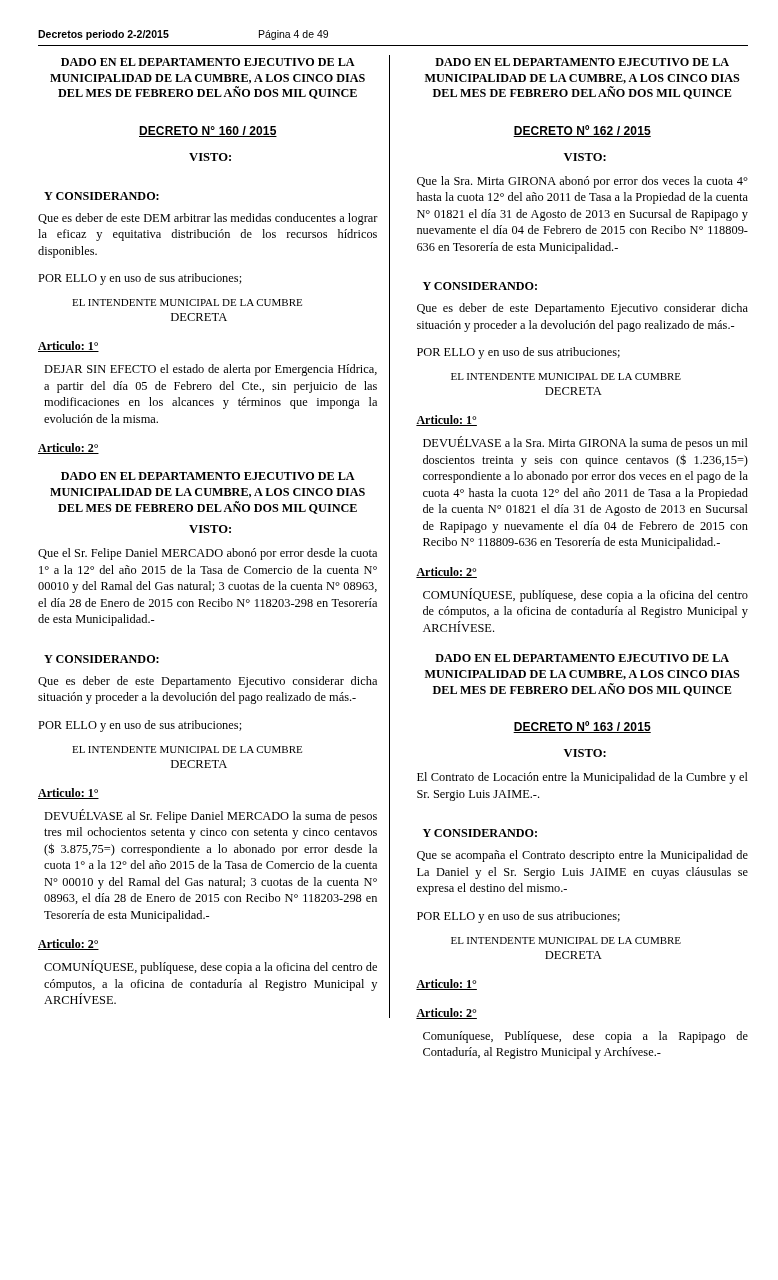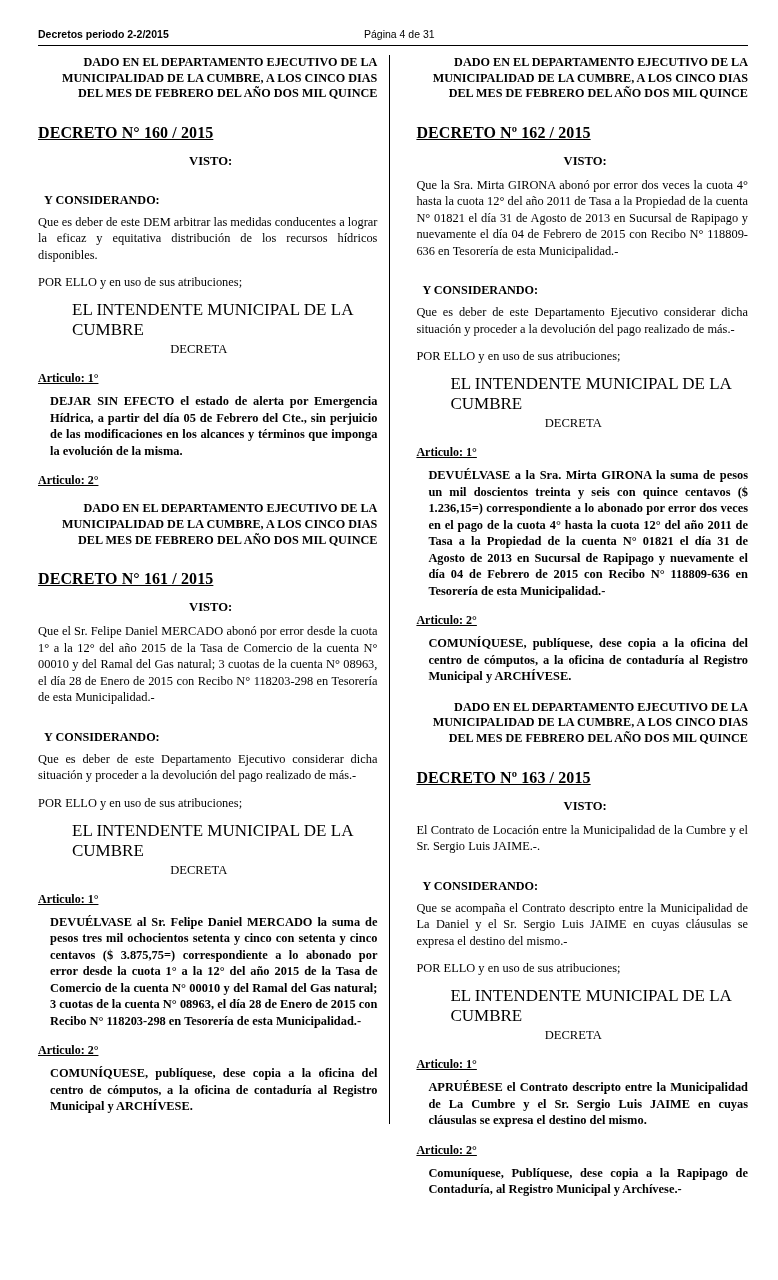--- a/index.html
+++ b/index.html
@@ -25,21 +25,21 @@
     justify-content: flex-start;
     align-items: baseline;
     font-family: "Liberation Sans", sans-serif;
     font-weight: bold;
     font-size: 10.5px;
     border-bottom: 1.6px solid #000;
     padding-bottom: 5px;
     margin-bottom: 9px;
   }
   .page-header .hdr-left {
-    width: 326px;
+    width: 220px;
   }
   .page-header .hdr-right {
     font-weight: normal;
     font-size: 10.5px;
   }
   .columns {
     display: flex;
     gap: 22px;
     align-items: flex-start;
   }
@@ -55,26 +55,27 @@
   .col.right {
     padding-left: 4px;
   }
 
   .dado {
     font-family: "Liberation Serif", serif;
     font-weight: bold;
     font-size: 12.2px;
     line-height: 1.28;
     margin: 0 0 6px 0;
-    text-align: right;
+    text-align: center;
   }
   .decreto-title {
-    font-family: Liberation Serif, serif;
-    font-weight: bold;
-    font-size: 16px;
+    text-align: center;
+    font-family: Liberation Sans, sans-serif;
+    font-weight: bold;
+    font-size: 12px;
     text-decoration: underline;
     margin: 22px 0 12px 0;
     letter-spacing: 0.1px;
   }
   .visto {
     font-family: "Liberation Serif", serif;
     font-weight: bold;
     font-size: 12.6px;
     margin: 0 0 8px 6px;
     text-align: center;
@@ -85,29 +86,28 @@
     font-size: 12.2px;
     margin: 24px 0 6px 6px;
   }
   p.body {
     font-size: 12.4px;
     line-height: 1.33;
     margin: 0 0 9px 0;
     text-align: justify;
   }
   p.body.indent {
-    margin-left: 12px;
-    font-weight: bold;
+    margin-left: 6px;
   }
   p.porello {
     font-size: 12.4px;
     margin: 12px 0 10px 0;
   }
   p.intendente {
-    font-size: 17px;
+    font-size: 11px;
     margin: 0 0 2px 0;
     padding-left: 34px;
   }
   p.decreta {
     font-size: 12.6px;
     margin: 0 0 10px 0;
     text-align: center;
     padding-right: 18px;
   }
   .articulo {
@@ -119,21 +119,21 @@
   }
   .spacer-sm { height: 6px; }
 </style>
 </head>
 <body>
 
 <div class="page">
 
   <div class="page-header">
     <span class="hdr-left">Decretos periodo 2-2/2015</span>
-    <span class="hdr-right">Página 4 de 31</span>
+    <span class="hdr-right">Página 4 de 49</span>
   </div>
 
   <div class="columns">
 
     <div class="col left">
 
       <p class="dado">DADO EN EL DEPARTAMENTO EJECUTIVO DE LA MUNICIPALIDAD DE LA CUMBRE, A LOS CINCO DIAS DEL MES DE FEBRERO DEL AÑO DOS MIL QUINCE</p>
 
       <div class="decreto-title">DECRETO N° 160 / 2015</div>
 
@@ -147,21 +147,20 @@
       <p class="decreta">DECRETA</p>
 
       <div class="articulo">Articulo: 1°</div>
       <p class="body indent">DEJAR SIN EFECTO el estado de alerta por Emergencia Hídrica, a partir del día 05 de Febrero del Cte., sin perjuicio de las modificaciones en los alcances y términos que imponga la evolución de la misma.</p>
 
       <div class="articulo">Articulo: 2°</div>
 
       <div class="spacer-sm"></div>
       <p class="dado">DADO EN EL DEPARTAMENTO EJECUTIVO DE LA MUNICIPALIDAD DE LA CUMBRE, A LOS CINCO DIAS DEL MES DE FEBRERO DEL AÑO DOS MIL QUINCE</p>
 
-      <div class="decreto-title">DECRETO N° 161 / 2015</div>
 
       <div class="visto">VISTO:</div>
       <p class="body">Que el Sr. Felipe Daniel MERCADO abonó por error desde la cuota 1° a la 12° del año 2015 de la Tasa de Comercio de la cuenta N° 00010 y del Ramal del Gas natural; 3 cuotas de la cuenta N° 08963, el día 28 de Enero de 2015 con Recibo N° 118203-298 en Tesorería de esta Municipalidad.-</p>
 
       <div class="considerando">Y CONSIDERANDO:</div>
       <p class="body">Que es deber de este Departamento Ejecutivo considerar dicha situación y proceder a la devolución del pago realizado de más.-</p>
 
       <p class="porello">POR ELLO y en uso de sus atribuciones;</p>
       <p class="intendente">EL INTENDENTE MUNICIPAL DE LA CUMBRE</p>
       <p class="decreta">DECRETA</p>
@@ -205,21 +204,20 @@
       <p class="body">El Contrato de Locación entre la Municipalidad de la Cumbre y el Sr. Sergio Luis JAIME.-.</p>
 
       <div class="considerando">Y CONSIDERANDO:</div>
       <p class="body">Que se acompaña el Contrato descripto entre la Municipalidad de La Daniel y el Sr. Sergio Luis JAIME en cuyas cláusulas se expresa el destino del mismo.-</p>
 
       <p class="porello">POR ELLO y en uso de sus atribuciones;</p>
       <p class="intendente">EL INTENDENTE MUNICIPAL DE LA CUMBRE</p>
       <p class="decreta">DECRETA</p>
 
       <div class="articulo">Articulo: 1°</div>
-      <p class="body indent">APRUÉBESE el Contrato descripto entre la Municipalidad de La Cumbre y el Sr. Sergio Luis JAIME en cuyas cláusulas se expresa el destino del mismo.</p>
 
       <div class="articulo">Articulo: 2°</div>
       <p class="body indent">Comuníquese, Publíquese, dese copia a la Rapipago de Contaduría, al Registro Municipal y Archívese.-</p>
 
     </div>
 
   </div>
 </div>
 
 </body></html>

